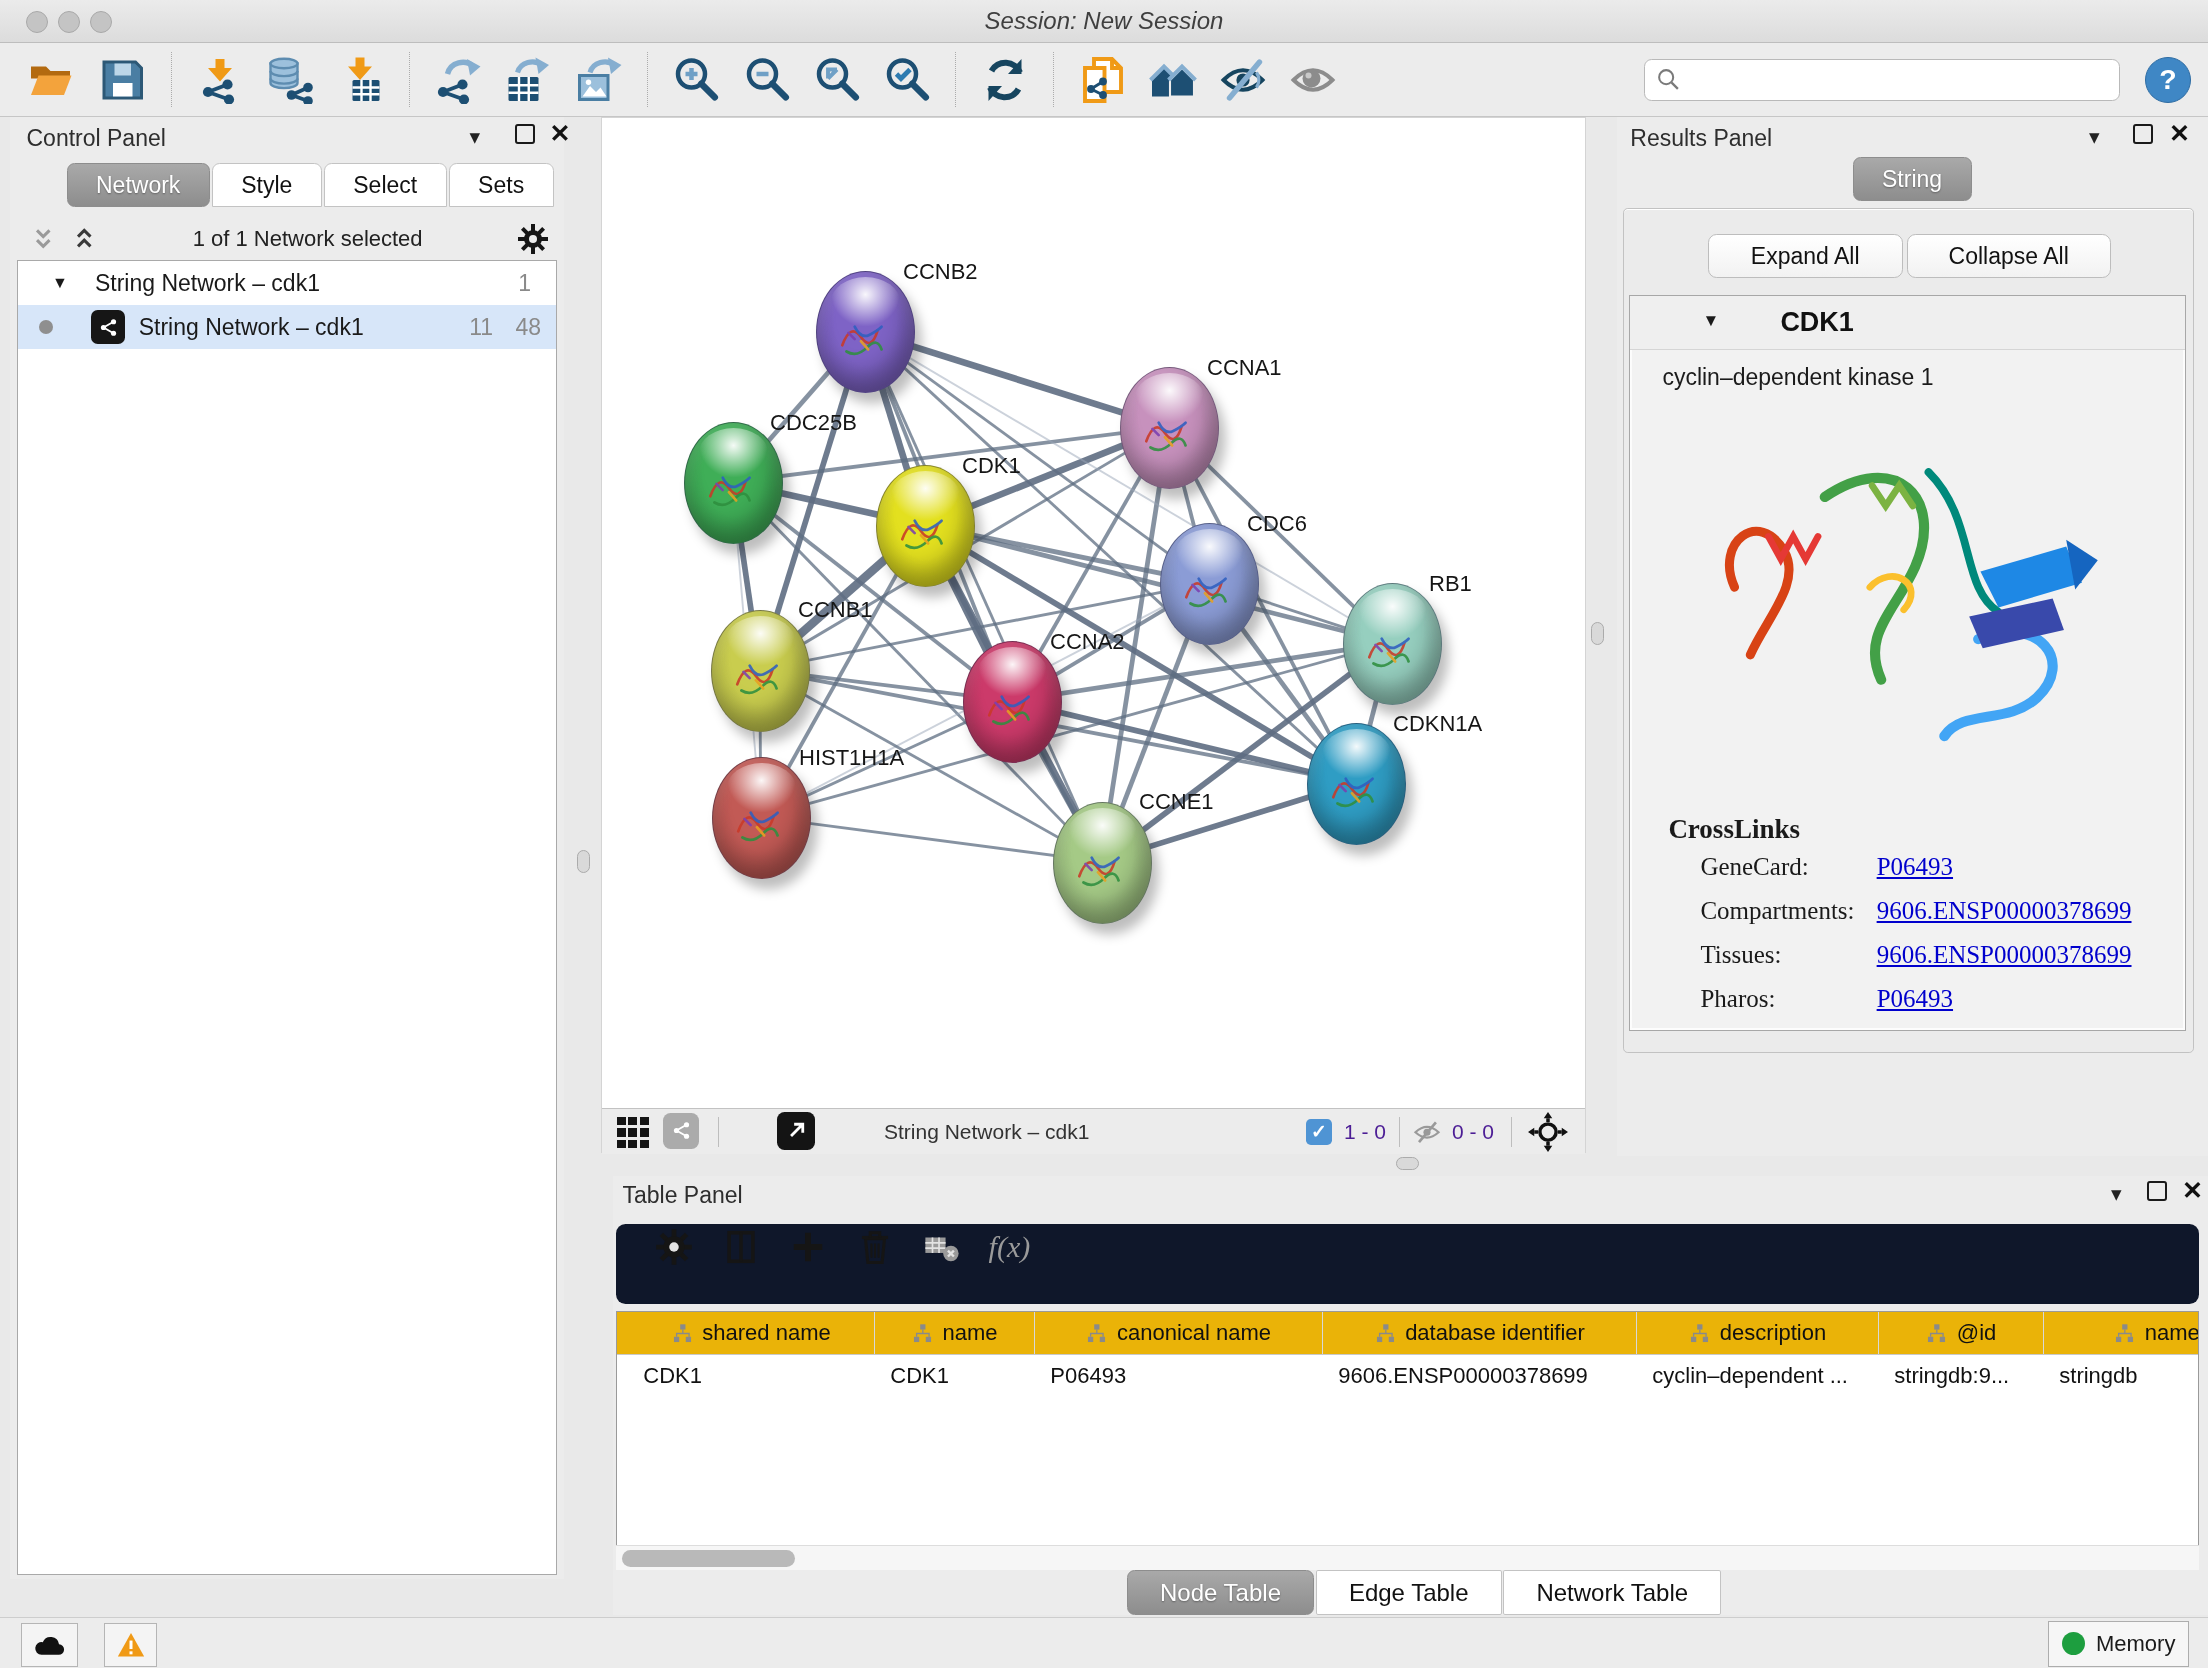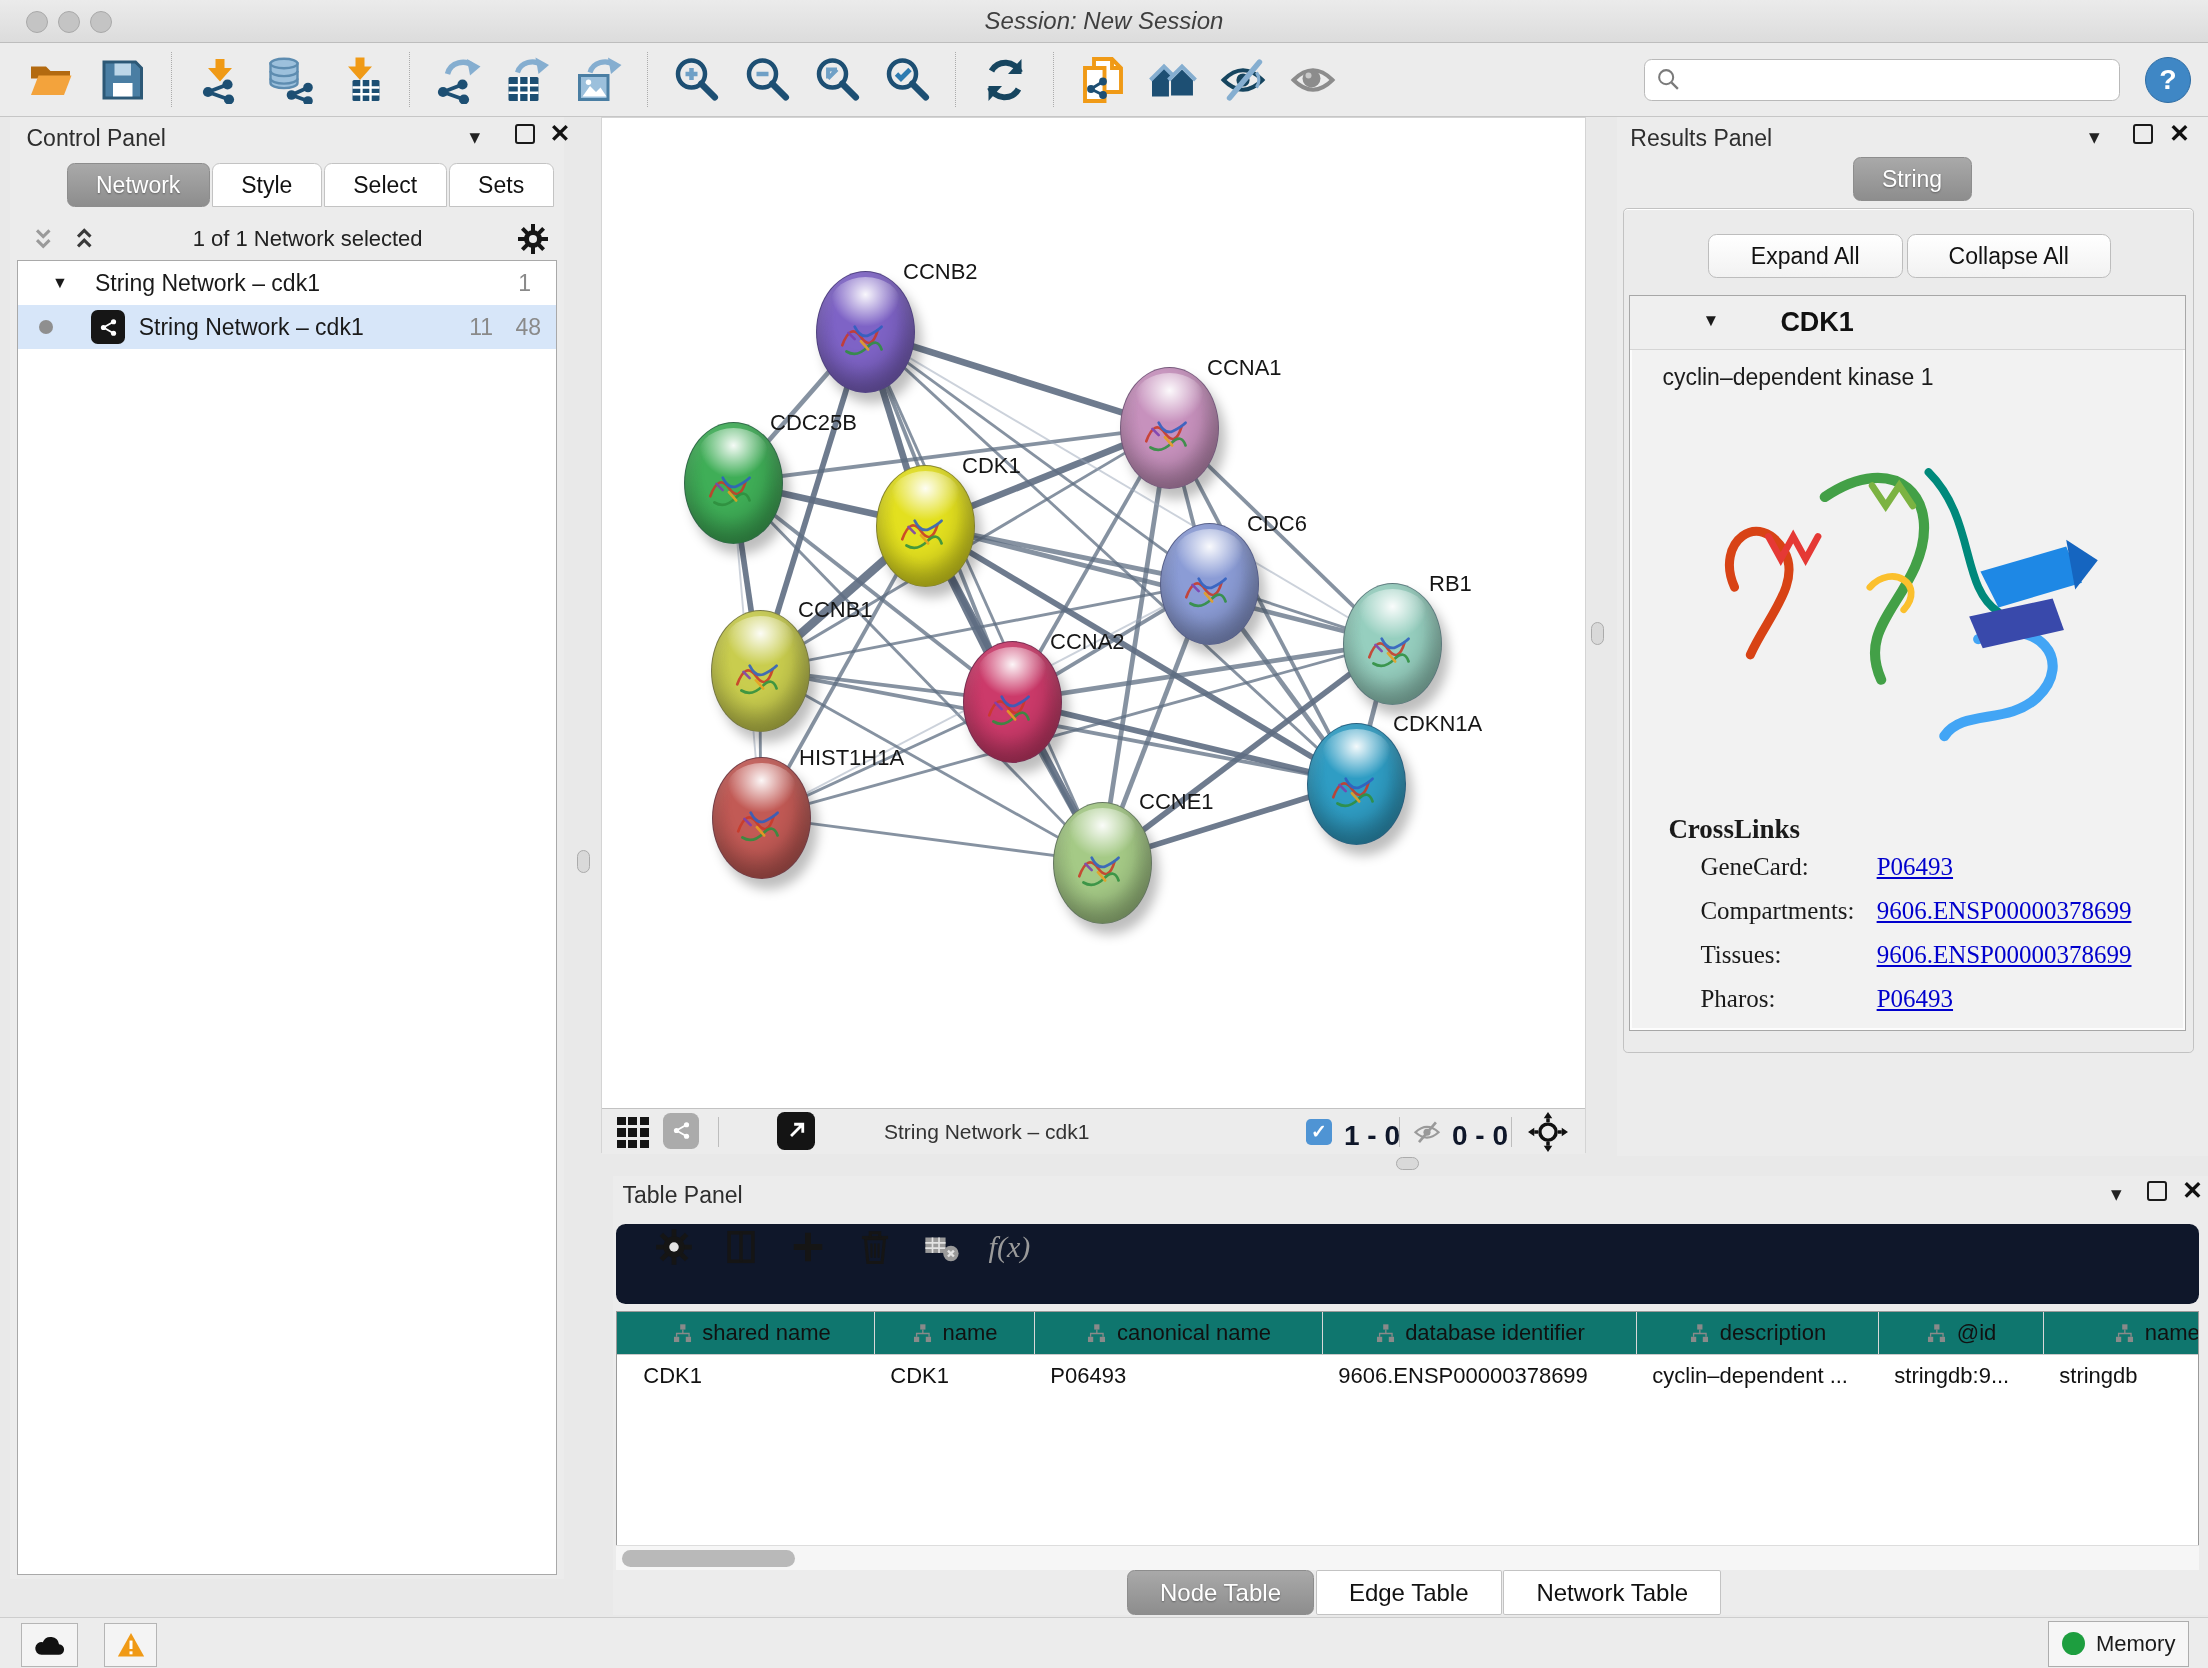--- a/index.html
+++ b/index.html
@@ -51,21 +51,21 @@
   .nlabel{position:absolute;font-size:22px;color:#161616;white-space:nowrap;}
   .nv-toolbar{left:0;top:990px;width:983px;height:45px;background:#ececec;border-top:1px solid #c2c2c2;}
   .nv-sep{top:7.6px;width:0;height:30px;border-left:1px solid #bdbdbd;}
   .grid9{display:grid;grid-template-columns:repeat(3,8.6px);grid-gap:2.9px;}
   .grid9 i{width:8.6px;height:8.6px;background:#151515;display:block;}
   .share-gray{width:36px;height:36px;background:#ababab;border-radius:7.6px;display:flex;align-items:center;justify-content:center;}
   .newwin{width:38px;height:38px;background:#141414;border-radius:7.6px;display:flex;align-items:center;justify-content:center;}
   .nv-title{font-size:21px;color:#333;}
   .checkbox{width:26px;height:26px;background:#4f94d4;border-radius:4.8px;color:#fff;font-size:19px;font-weight:bold;
             display:flex;align-items:center;justify-content:center;}
-  .cnt{font-size:28px;color:#0f172a;font-weight:bold;}
+  .cnt{font-size:21px;color:#4c1d95;}
   
   .results-panel{left:1617px;top:117px;width:592px;height:1039px;background:#ececec;}
   .rp-box{left:5.7px;top:91px;width:569px;height:843px;background:#ebebeb;border:1px solid #c2c2c2;border-radius:4.8px;
           box-shadow:inset 0 1px 0 #fff;}
   .rbtn{height:44px;background:linear-gradient(#ffffff,#f2f2f2);border:1px solid #bdbdbd;border-radius:8.6px;
         font-size:23px;color:#111;display:flex;align-items:center;justify-content:center;}
   .rp-inner{left:5.7px;top:86px;width:555px;height:734px;background:#f2f2f2;border:1.9px solid #a7a7a7;
             box-shadow:inset 0 0 0 1.9px #fdfdfd;}
   .entry-head{left:0;top:0;width:100%;height:53px;border-bottom:1px solid #d5d5d5;background:#efefef;}
   .entry-name{font-size:27px;font-weight:bold;color:#111;}
@@ -77,21 +77,21 @@
   .xl-link{color:#0000cd;text-decoration:underline;}
   
   .table-panel{left:613px;top:1176px;width:1595px;height:439px;background:#ececec;}
   .tp-toolbar{left:2.9px;top:48px;width:1583px;height:80px;background:#0f172a;border-radius:9.5px;
               display:flex;align-items:flex-start;padding-left:25px;box-sizing:border-box;}
   .tp-toolbar .tbtn{width:46px;height:46px;margin:0 10.5px;}
   .tp-toolbar .tbtn svg{width:38px;height:38px;}
   .fx{font-family:"Liberation Serif",serif;font-style:italic;font-size:30px;color:#9a9a9a;}
   .tp-table{left:2.9px;top:135px;width:1583px;height:259px;background:#fff;border:1.9px solid #9a9a9a;
             box-sizing:border-box;overflow:hidden;}
-  .thead{display:flex;height:42px;background:#0f766e;border-bottom:1px solid #c9c9c9;padding-left:11.4px;}
+  .thead{display:flex;height:42px;background:#eab308;border-bottom:1px solid #c9c9c9;padding-left:11.4px;}
   .th{display:flex;align-items:center;justify-content:center;font-size:22px;color:#111;border-right:1px solid #d8d8d8;
       gap:9.5px;flex:none;box-sizing:border-box;}
   .th svg{width:21px;height:21px;flex:none;}
   .trow{display:flex;height:42px;padding-left:11.4px;}
   .td{display:flex;align-items:center;font-size:22px;color:#111;padding-left:15px;flex:none;box-sizing:border-box;white-space:nowrap;overflow:hidden;}
   .hscroll{left:2.9px;top:369px;width:1583px;height:25px;background:#f6f6f6;border-top:1px solid #ddd;box-sizing:border-box;}
   .hthumb{left:5.7px;top:3.8px;width:173px;height:17px;border-radius:8.6px;background:#b9b9b9;}
   .tp-tabs{left:514px;top:394px;display:flex;}
   .tp-tabs .tab{border-radius:7.6px 7.6px 7.6px 7.6px;padding:7.6px 32px;font-size:24px;}
   .tp-tabs .tab:not(.active){border-radius:1.9px;background:#fff;}

